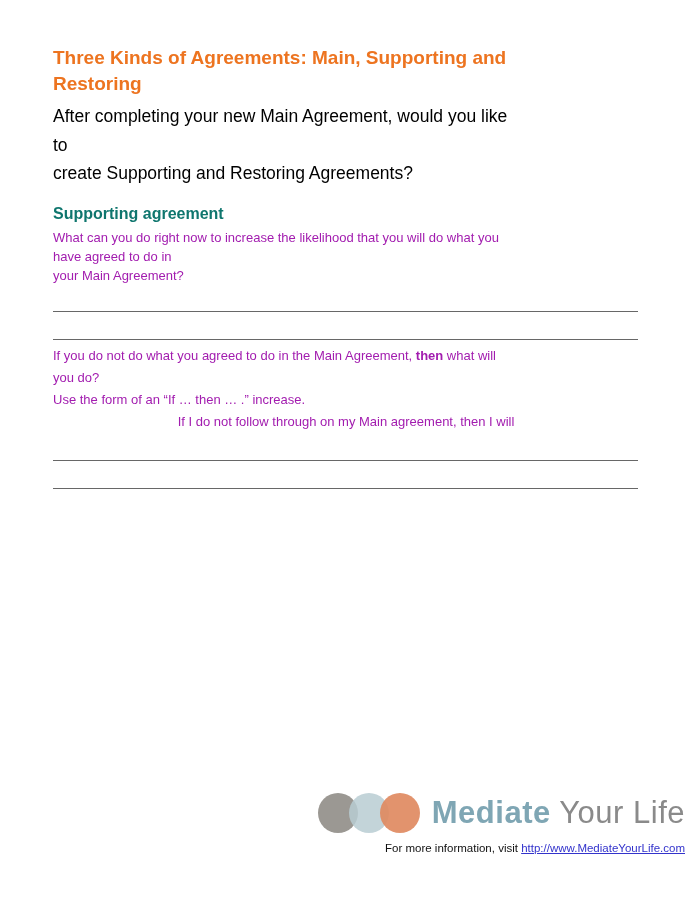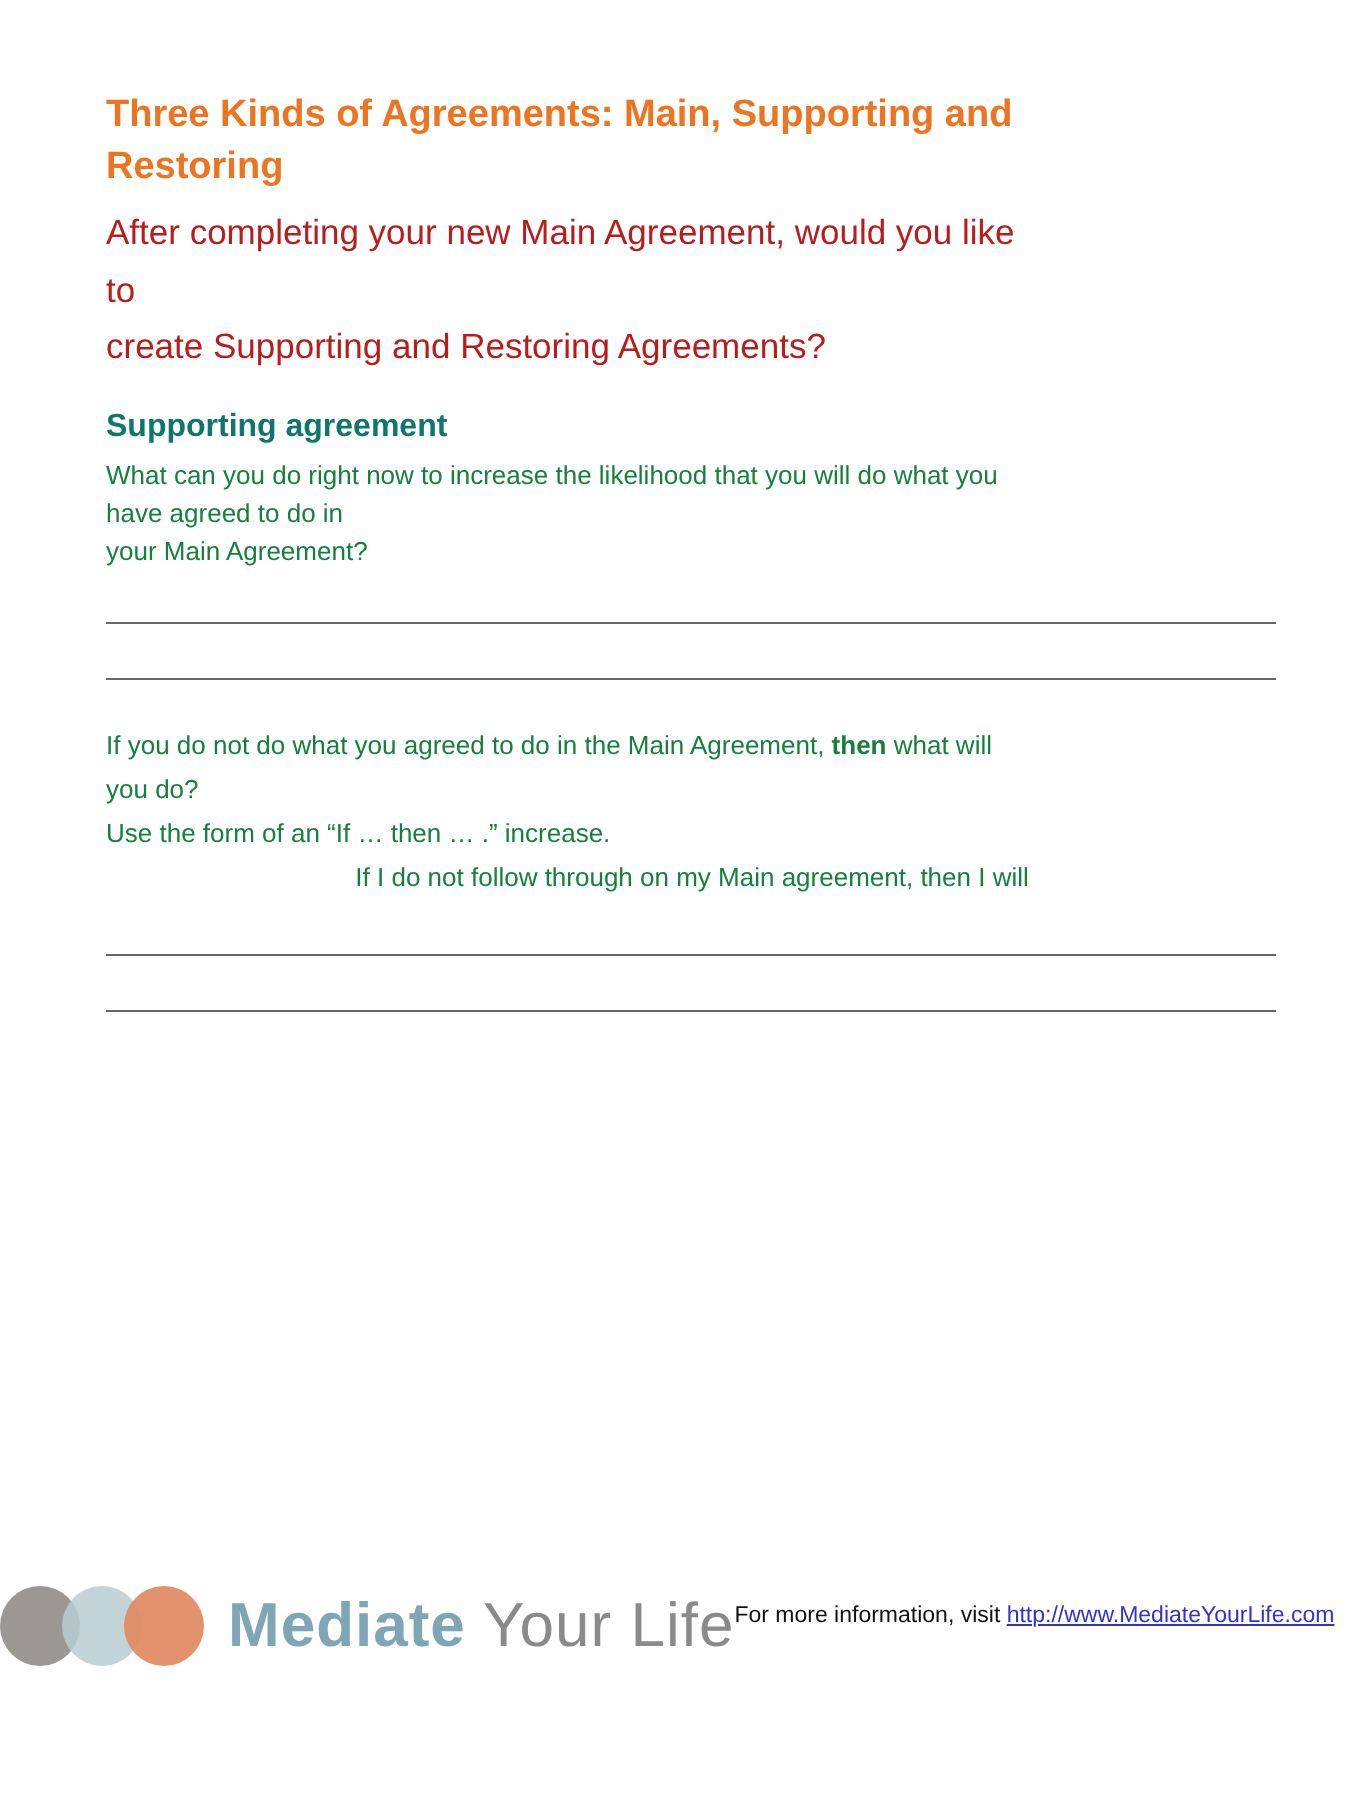--- a/index.html
+++ b/index.html
@@ -7,53 +7,53 @@
     width:685px;height:899px;background:#ffffff;position:relative;overflow:hidden;
     font-family:"Liberation Sans","DejaVu Sans",sans-serif;color:#1a1a1a;
   }
   .page{position:absolute;top:0;left:0;width:565px;height:899px;}
   .content{padding:45px 47px 0 53px;}
 
   .doc-title{
     font-size:19px;font-weight:bold;color:#ED7420;line-height:26px;margin:0;
   }
   .doc-subtitle{
-    font-size:17.5px;color:#b91c1c;line-height:28.5px;margin:5px 0 0 0;font-weight:400;
+    font-size:17.5px;color:#000000;line-height:28.5px;margin:5px 0 0 0;font-weight:400;
   }
 
   .section-heading{
     font-size:16px;font-weight:bold;color:#0f766e;line-height:20px;margin:0;
   }
   .sec-supporting .section-heading{margin-top:16px;}
   .sec-restoring .section-heading{margin-top:20px;}
 
   .body-line{
-    font-size:13px;line-height:19px;margin:0;color:#15803d;
+    font-size:13px;line-height:19px;margin:0;color:#a21caf;
   }
   .sec-supporting .body-block{margin-top:4px;}
-  .sec-restoring .body-block{margin-top:22px;}
+  .sec-restoring .body-block{margin-top:5px;}
   .sec-restoring .body-line{line-height:22px;}
 
   .write-line{
     height:0;border-bottom:1px solid #676767;width:585px;
   }
   .write-line.first{margin-top:26px;}
   .write-line.second{margin-top:27px;}
 
   .fill-line{
     display:flex;align-items:flex-end;flex-direction:column;
   }
   .fill-line .prefix{white-space:pre;}
   .fill-line .inline-blank{
     flex:1;border-bottom:1px solid #676767;height:16px;
   }
 
   .brand{
     position:absolute;left:0;top:793px;width:685px;
-    display:flex;flex-direction:row;align-items:flex-start;
+    display:flex;flex-direction:column;align-items:flex-end;
   }
   .logo-row{display:flex;align-items:center;}
   .logo-circles{display:flex;align-items:center;}
   .circle{width:40px;height:40px;border-radius:50%;}
   .circle.c1{background:#9B9893;}
   .circle.c2{background:#B9CDD2;opacity:0.85;margin-left:-9px;}
   .circle.c3{background:#E08A61;opacity:0.92;margin-left:-9px;}
   .logo-text{margin-left:12px;font-size:31px;white-space:pre;letter-spacing:0.5px;}
   .logo-word1{font-weight:bold;color:#7FA6B4;}
   .logo-word2{font-weight:400;color:#8A8A8A;}

